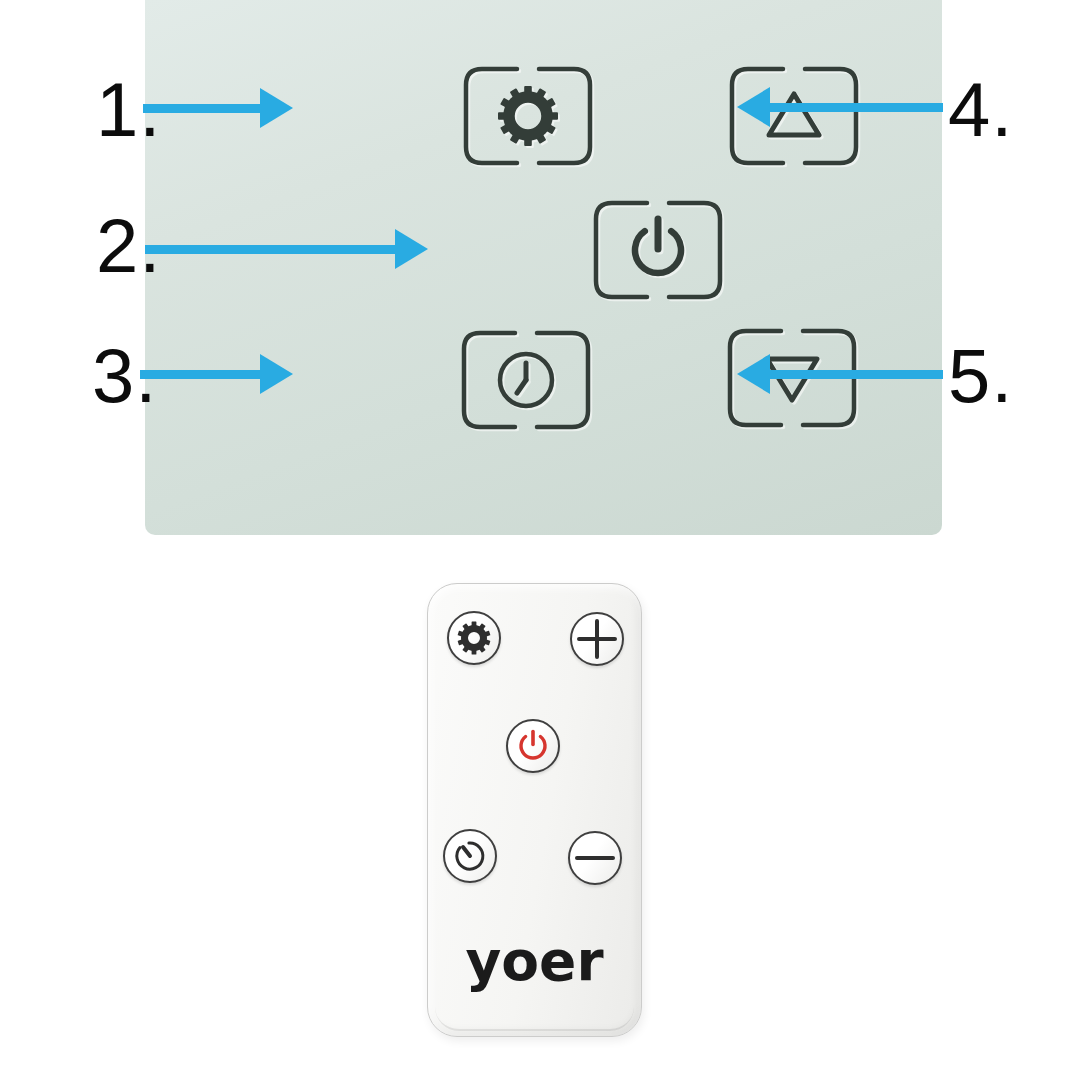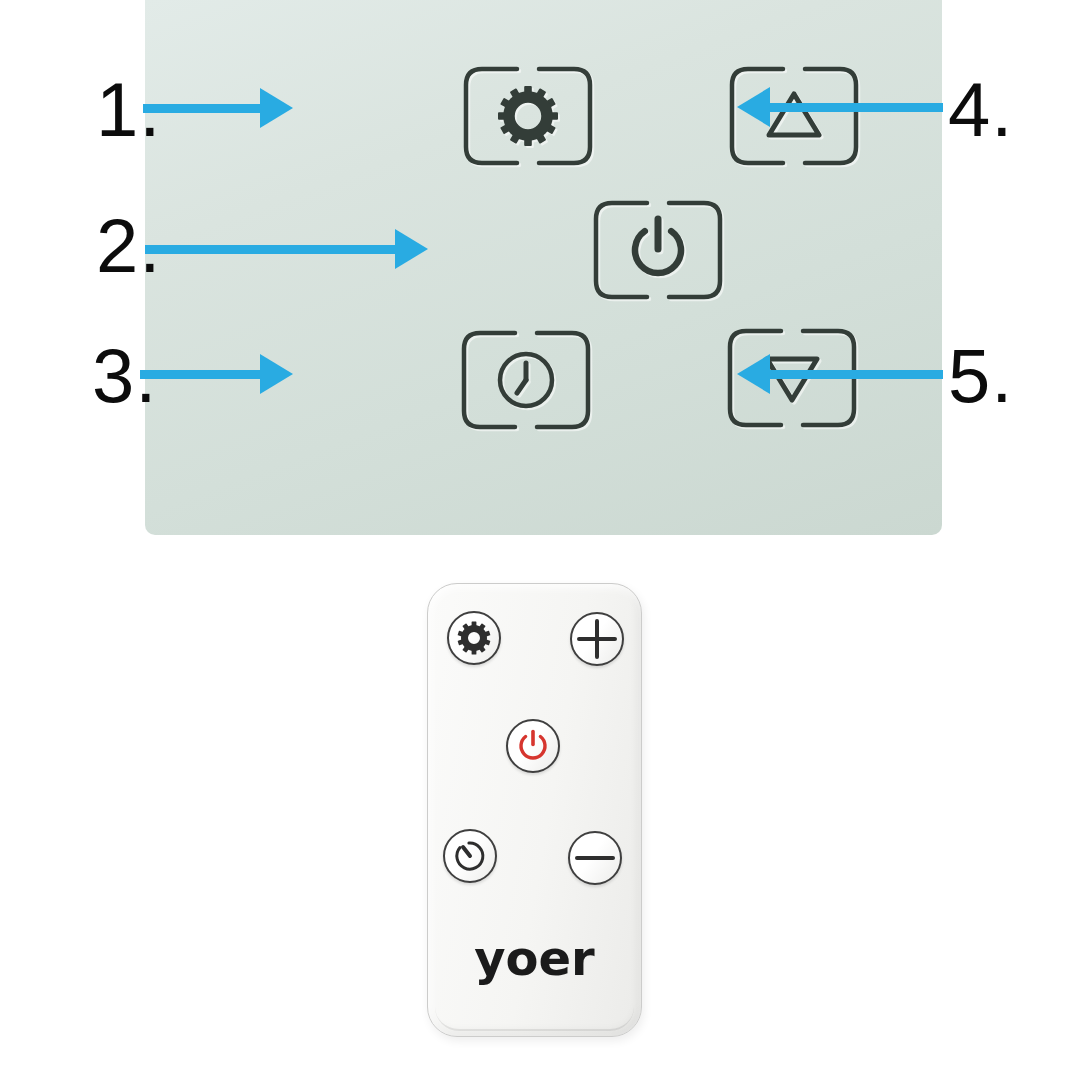--- a/index.html
+++ b/index.html
@@ -61,21 +61,21 @@
   .rbtn-settings{left:19px;top:27px;}
   .rbtn-plus{left:142px;top:28px;}
   .rbtn-power{left:78px;top:135px;}
   .rbtn-timer{left:15px;top:245px;}
   .rbtn-minus{left:140px;top:247px;}
   .rico{fill:none;stroke:#2e2e2e;stroke-linecap:round;}
   .rico-red{fill:none;stroke:#d6352e;stroke-linecap:round;}
   .rico-fill{fill:#2e2e2e;stroke:none;}
 
   .brand{position:absolute;left:0;top:350px;width:100%;text-align:center;
-         font-family:"DejaVu Sans",sans-serif;font-weight:700;font-size:48px;
+         font-family:"DejaVu Sans",sans-serif;font-weight:700;font-size:55px;
          color:#1b1b1b;letter-spacing:0px;line-height:1;}
 </style>
 </head>
 <body>
 
 <div class="stage">
 
   <section class="panel">
 
     <div class="touch-btn btn-settings">

